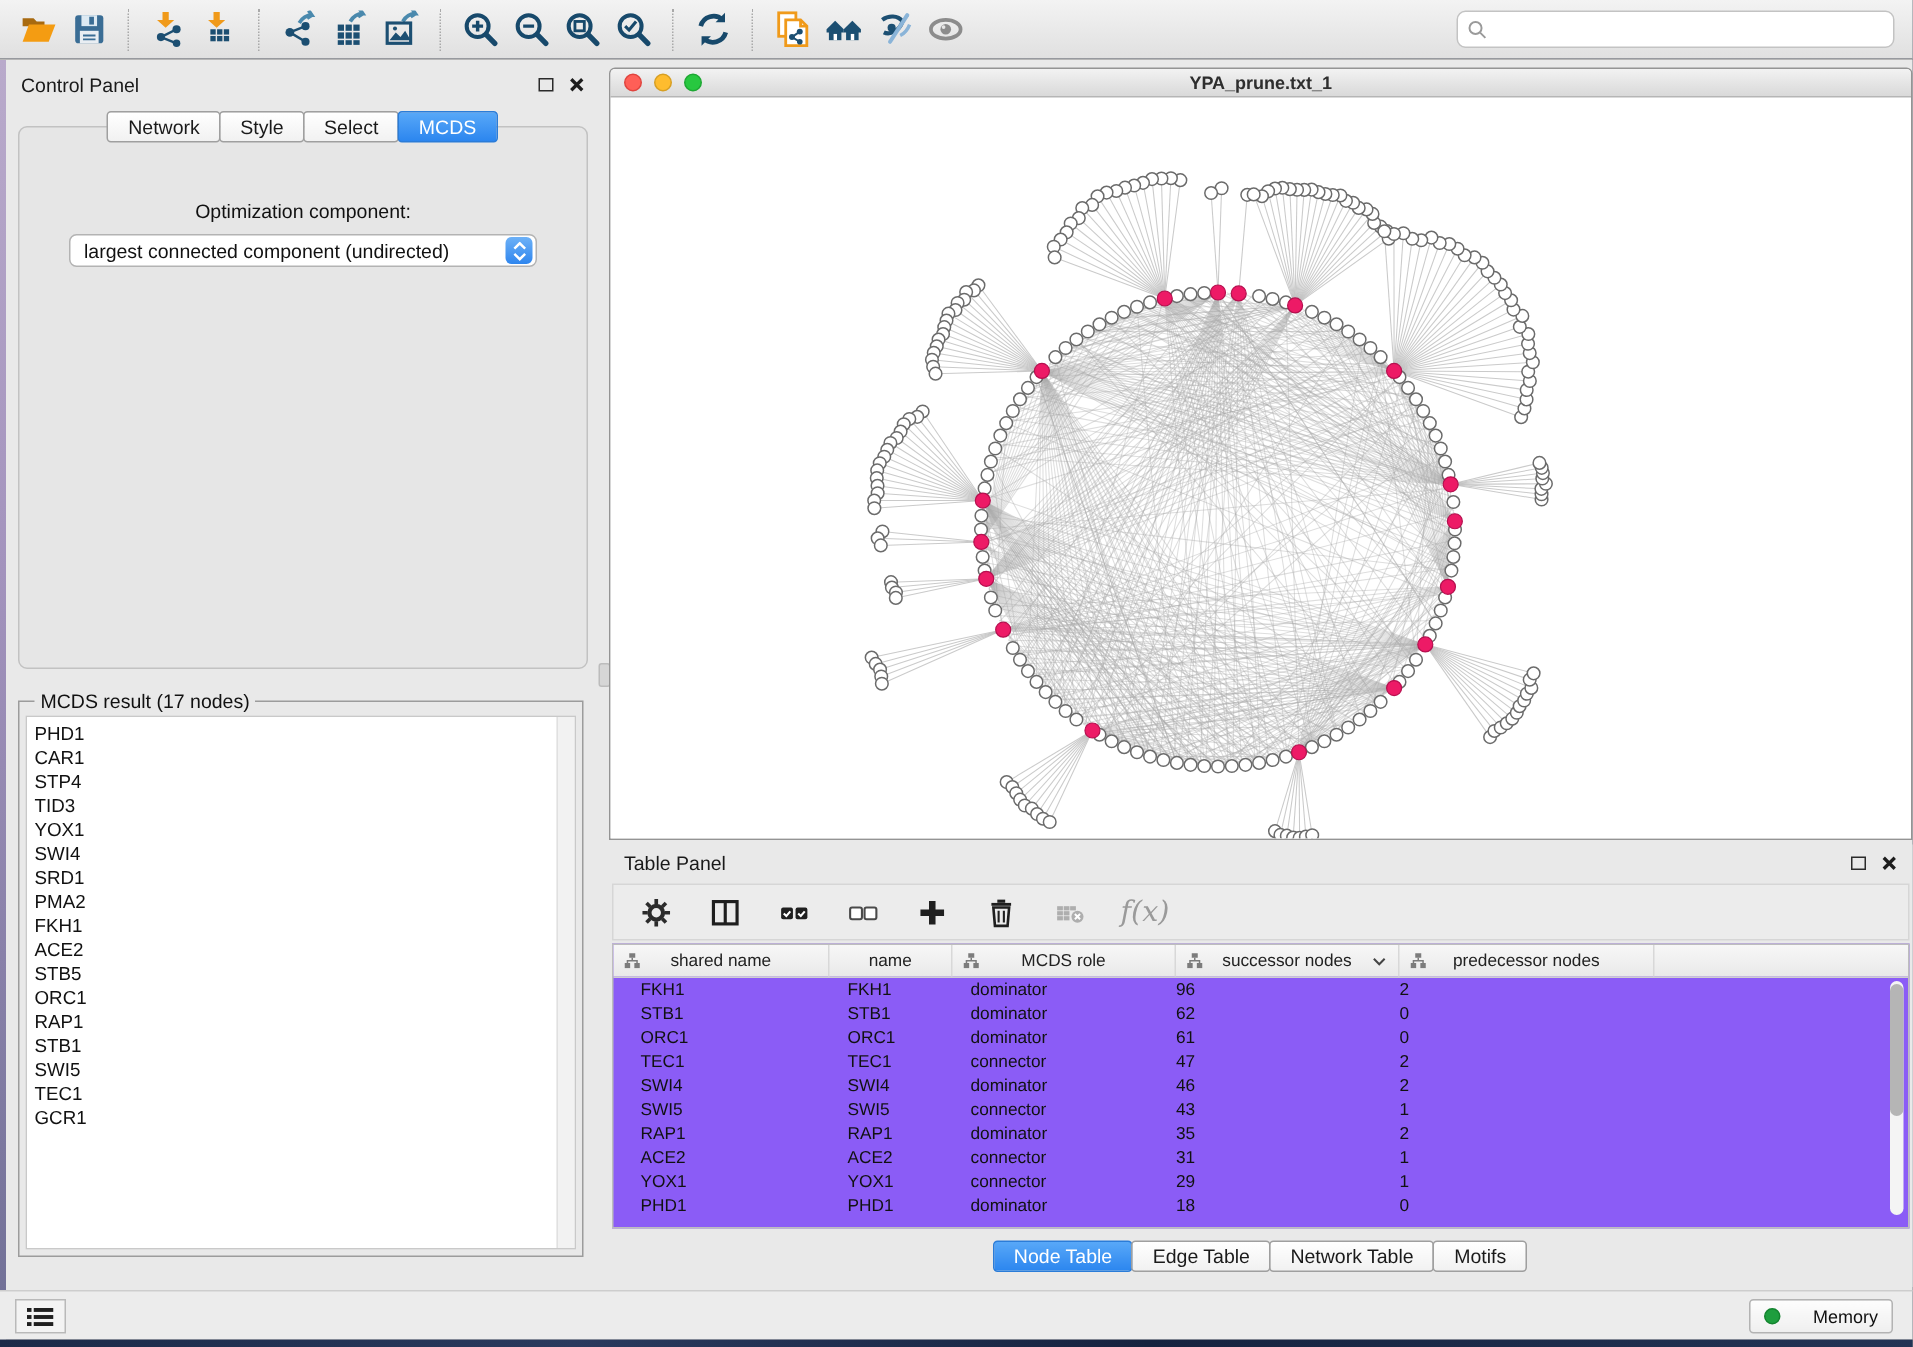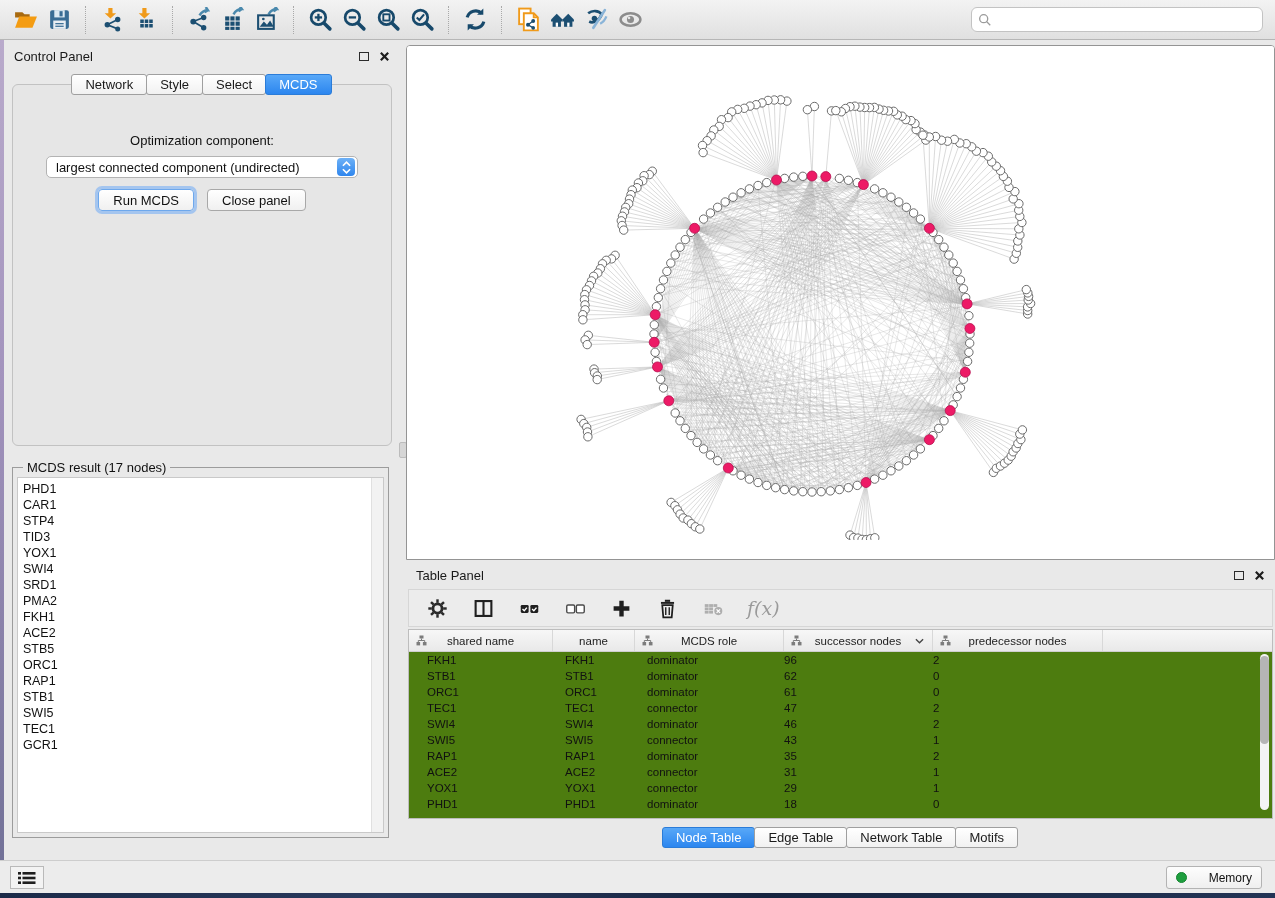--- a/index.html
+++ b/index.html
@@ -78,21 +78,21 @@
 
   
   .table-panel { position:absolute; left:406px; top:563px; width:869px; height:295px; background:#e9e9e9; }
   .tp-header { height:24px; display:flex; align-items:center; padding:0 10px; }
   .tp-toolbar { margin:2px 2px 0 2px; height:38px; background:#ececec; border:1px solid #d6d6d6;
     display:flex; align-items:center; padding-left:16px; gap:22px; }
   .tp-tool { width:24px; height:24px; display:flex; align-items:center; justify-content:center; }
   .tp-tool svg { width:21px; height:21px; }
   .tp-tool.disabled { opacity:.95; }
   .fx-label { font-size:19px; font-style:italic; font-family:"DejaVu Serif", serif; color:#9a9a9a; }
-  .tp-table { position:absolute; left:2px; right:2px; top:66px; height:190px; background:#4d7c0f; border:1px solid #bdbdbd; }
+  .tp-table { position:absolute; left:2px; right:2px; top:66px; height:190px; background:#8b5cf6; border:1px solid #bdbdbd; }
   .thead { display:grid; grid-template-columns:144px 82px 149px 149px 170px 1fr; height:22px;
     background:linear-gradient(#f7f7f7,#e9e9e9); border-bottom:1px solid #cfcfcf; }
   .th { position:relative; display:flex; align-items:center; justify-content:center; font-size:11.5px; color:#222;
     border-right:1px solid #d8d8d8; }
   .th .col-icon { position:absolute; left:7px; }
   .th .sort-chevron { position:absolute; right:8px; }
   .tbody { position:relative; height:160px; overflow:hidden; }
   .trow { display:grid; grid-template-columns:144px 82px 149px 149px 170px 1fr; height:16px; }
   .td { font-size:11.5px; color:#111; line-height:16px; white-space:nowrap; }
   .td.c0 { padding-left:18px; }
@@ -308,24 +308,20 @@
         <span class="select-value">largest connected component (undirected)</span>
         <span class="select-stepper">
           <svg width="9" height="6" viewBox="0 0 10 6">
               <path d="M1 5l4-4 4 4" fill="none" stroke="#fff" stroke-width="1.8"></path>
             </svg>
           <svg width="9" height="6" viewBox="0 0 10 6">
               <path d="M1 1l4 4 4-4" fill="none" stroke="#fff" stroke-width="1.8"></path>
             </svg>
         </span>
       </div>
-      <div class="btn-row">
-        <button class="push-btn focused">Run MCDS</button>
-        <button class="push-btn">Close panel</button>
-      </div>
     </div>
     <div class="result-group">
       <span class="result-legend">MCDS result (17 nodes)</span>
       <div class="result-list">
         <div class="result-items">
             <div class="result-item">PHD1</div>
             <div class="result-item">CAR1</div>
             <div class="result-item">STP4</div>
             <div class="result-item">TID3</div>
             <div class="result-item">YOX1</div>
@@ -343,20 +339,28 @@
             <div class="result-item">GCR1</div>
           </div>
         <div class="result-scroll"></div>
       </div>
     </div>
   </div>
 
   <div class="v-grip"></div>
 
   <div class="network-window">
+    <div class="win-titlebar">
+      <div class="traffic">
+        <span class="light red"></span>
+        <span class="light yellow"></span>
+        <span class="light green"></span>
+      </div>
+      <span class="win-title">YPA_prune.txt_1</span>
+    </div>
     <svg class="graph-area" viewBox="0 0 867 494" width="867" height="494">
         <line x1="369.5" y1="134.0" x2="311.0" y2="161.0" class="edge"></line>
         <line x1="369.5" y1="134.0" x2="303.8" y2="166.7" class="edge"></line>
         <line x1="369.5" y1="134.0" x2="296.9" y2="172.7" class="edge"></line>
         <line x1="369.5" y1="134.0" x2="510.5" y2="405.6" class="edge"></line>
         <line x1="369.5" y1="134.0" x2="523.5" y2="392.5" class="edge"></line>
         <line x1="369.5" y1="134.0" x2="534.8" y2="378.1" class="edge"></line>
         <line x1="369.5" y1="134.0" x2="544.4" y2="362.4" class="edge"></line>
         <line x1="369.5" y1="134.0" x2="552.1" y2="345.7" class="edge"></line>
         <line x1="369.5" y1="134.0" x2="557.8" y2="328.2" class="edge"></line>

